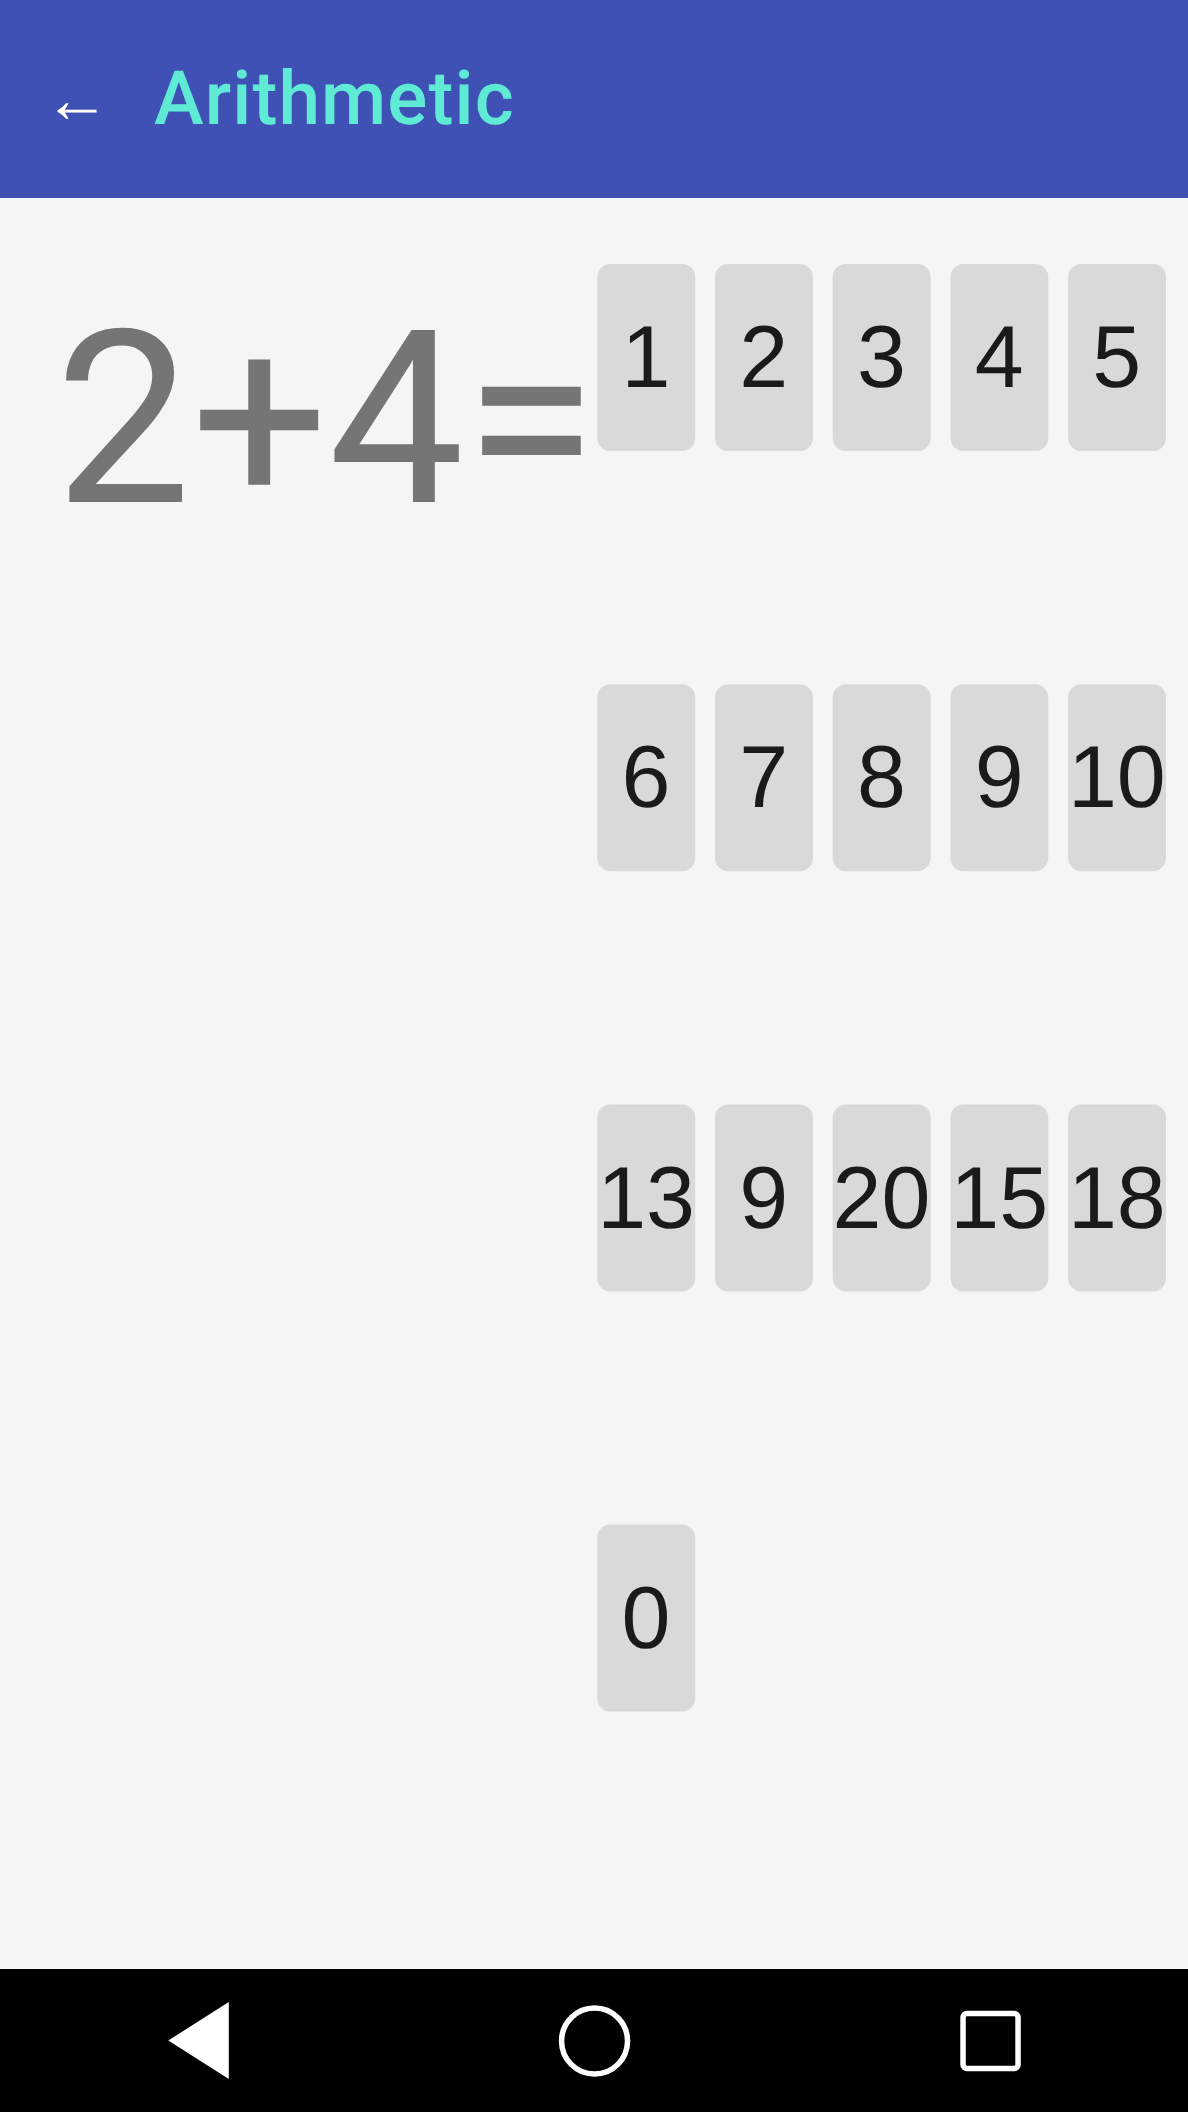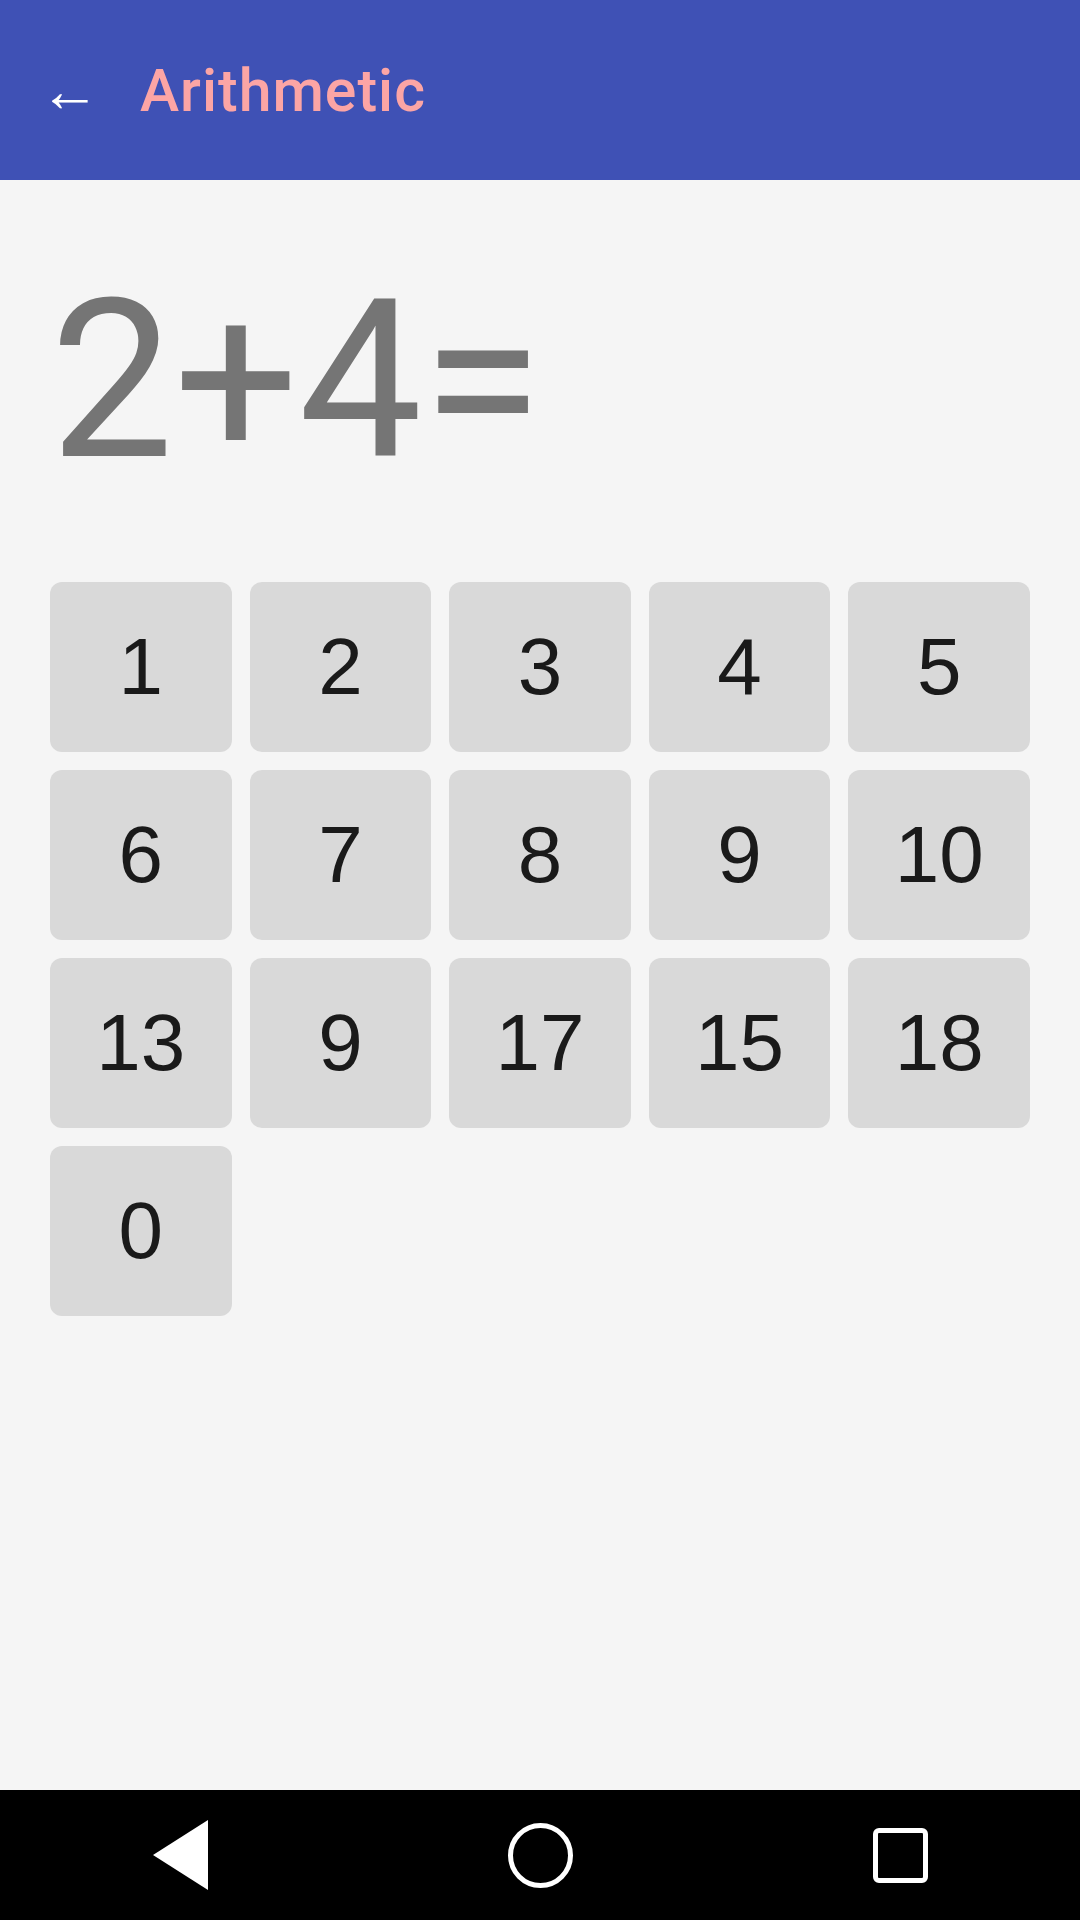--- a/index.html
+++ b/index.html
@@ -31,32 +31,31 @@
 
     .back-arrow {
       color: white;
       font-size: 60px;
       margin-right: 40px;
       cursor: pointer;
       user-select: none;
     }
 
     .app-title {
-      color: #fca5a5;
-      font-size: 59px;
+      color: #5eead4;
+      font-size: 68px;
       font-weight: 500;
       letter-spacing: 1px;
     }
 
     
     .main-content {
       flex: 1;
       background-color: #f5f5f5;
       display: flex;
-      flex-direction: column;
       padding: 60px 50px 40px 50px;
     }
 
     
     .equation-display {
       margin-bottom: 60px;
       padding: 20px 0;
     }
 
     .equation-text {
@@ -157,21 +156,21 @@
       <button class="num-button">3</button>
       <button class="num-button">4</button>
       <button class="num-button">5</button>
       <button class="num-button">6</button>
       <button class="num-button">7</button>
       <button class="num-button">8</button>
       <button class="num-button">9</button>
       <button class="num-button">10</button>
       <button class="num-button">13</button>
       <button class="num-button">9</button>
-      <button class="num-button">17</button>
+      <button class="num-button">20</button>
       <button class="num-button">15</button>
       <button class="num-button">18</button>
       <button class="num-button">0</button>
     </div>
 
 </div>
 
 <div class="nav-bar">
   <div class="nav-icon">
     <div class="nav-triangle"></div>

